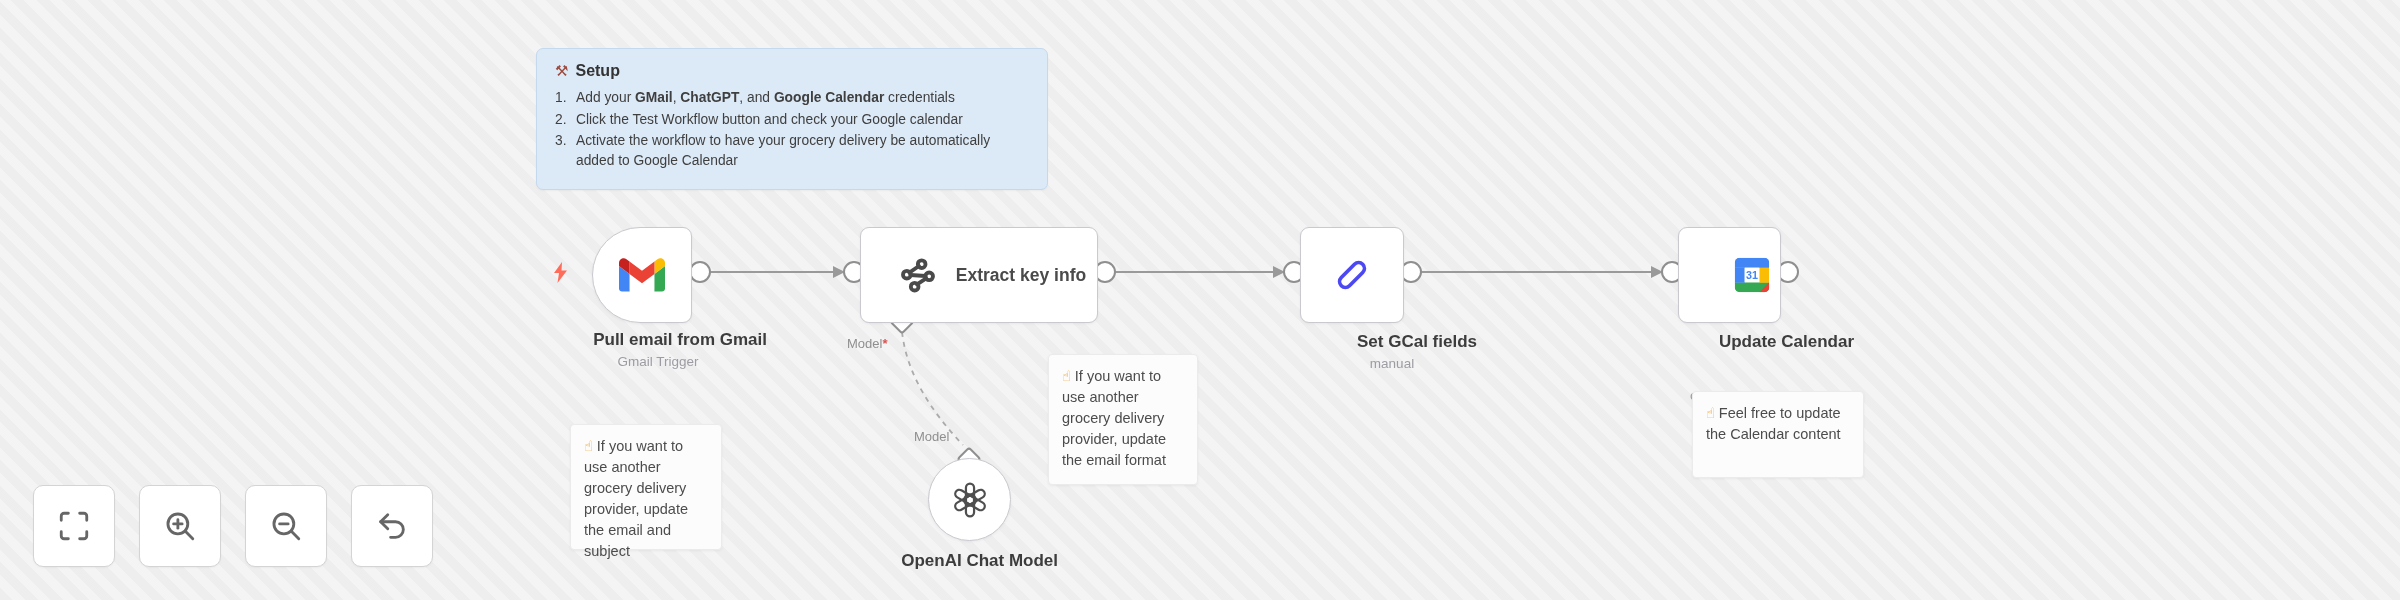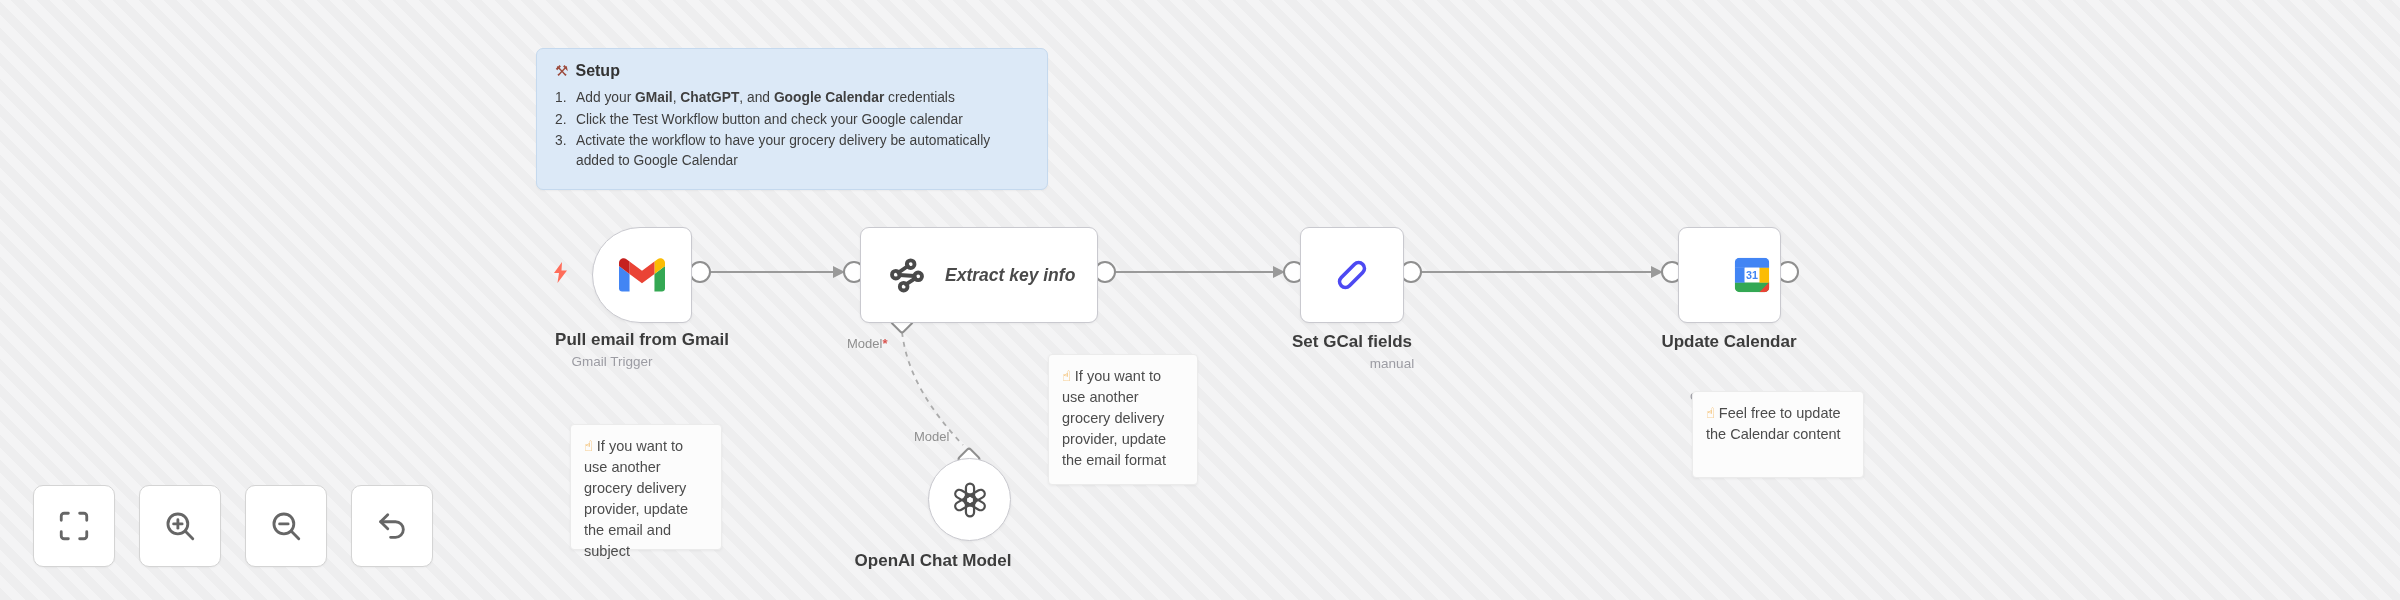--- a/index.html
+++ b/index.html
@@ -25,28 +25,28 @@
   .setup-step{display:flex;}
   .setup-step .num{width:21px;flex:none;}
   .setup-step .content{flex:1;}
   .setup-step b{font-weight:bold;}
   
   .node{position:absolute;top:227px;height:96px;background:#fff;border:1.8px solid var(--node_border);
     border-radius:9px;box-sizing:border-box;display:flex;align-items:center;justify-content:center;
     box-shadow:0 1px 3px rgba(0,0,0,.05);}
   .node.trigger{border-radius:48px 9px 9px 48px;}
   .node-gmail{left:592px;width:100px;}
-  .node-extract{left:860px;width:238px;justify-content:flex-start;padding-left:26px;gap:18px;font-style:italic;}
+  .node-extract{left:860px;width:238px;justify-content:center;padding-left:26px;gap:18px;}
   .node-set{left:1300px;width:104px;}
   .node-cal{left:1678px;width:103px;padding-left:45px;}
   .node-openai{position:absolute;left:928px;top:458px;width:83px;height:83px;border-radius:50%;
     background:#fff;border:1.8px solid var(--node_border);box-sizing:border-box;
     display:flex;align-items:center;justify-content:center;box-shadow:0 1px 3px rgba(0,0,0,.05);}
   .inner-label{font-size:17.5px;font-weight:bold;color:#4a4a4a;}
-  .node-label{position:absolute;width:250px;text-align:center;font-size:17px;font-weight:bold;color:var(--label_dark);}
+  .node-label{position:absolute;width:250px;text-align:right;font-size:17px;font-weight:bold;color:var(--label_dark);}
   .node-sub{position:absolute;width:250px;text-align:center;font-size:13.5px;color:var(--sub_gray);}
   .bolt{position:absolute;left:551px;top:261px;}
   
   .port-label{position:absolute;width:110px;text-align:left;font-size:13px;color:var(--port_label);}
   .port-label .req{color:var(--asterisk);font-weight:bold;}
   
   .sticky{position:absolute;background:var(--sticky_bg);border:1px solid var(--sticky_border);
     border-radius:4px;box-sizing:border-box;padding:11px 13px;font-size:14.5px;line-height:21px;
     color:#4c4c4c;box-shadow:0 1px 3px rgba(0,0,0,.05);}
   .sticky .emoji{font-family:"DejaVu Sans",sans-serif;color:#f0a330;margin-right:4px;}
@@ -118,21 +118,21 @@
   <div class="node trigger node-gmail">
     <svg width="46" height="35" viewBox="0 0 24 18">
       <path d="M1.6 17.4h3.9V8.2L0 4.1v11.7c0 .9.7 1.6 1.6 1.6z" fill="#4285F4"></path>
       <path d="M18.5 17.4h3.9c.9 0 1.6-.7 1.6-1.6V4.1l-5.5 4.1z" fill="#34A853"></path>
       <path d="M18.5 1.7v6.5L24 4.1V2.5c0-2-2.3-3.2-3.9-2z" fill="#FBBC04"></path>
       <path d="M5.5 8.2V1.7L12 6.5l6.5-4.8v6.5L12 13.1z" fill="#EA4335"></path>
       <path d="M0 2.5v1.6l5.5 4.1V1.7L3.9.5C2.3-.7 0 .5 0 2.5z" fill="#C5221F"></path>
     </svg>
   </div>
   <div class="node-label" style="left:517px;top:330px;">Pull email from Gmail</div>
-  <div class="node-sub" style="left:487px;top:354px;">Gmail Trigger</div>
+  <div class="node-sub" style="left:533px;top:354px;">Gmail Trigger</div>
 
   <div class="node node-extract">
     <svg width="40" height="40" viewBox="0 0 24 24" fill="none" stroke="#4a4a4a" stroke-width="2.3" stroke-linecap="round">
       <line x1="12.6" y1="6.6" x2="6.8" y2="10.6"></line>
       <line x1="7.5" y1="12" x2="16.5" y2="12.6"></line>
       <line x1="16.9" y1="14" x2="11.4" y2="17.6"></line>
       <circle cx="14.2" cy="5.5" r="2.3"></circle>
       <circle cx="5.3" cy="11.8" r="2.3"></circle>
       <circle cx="18.7" cy="12.8" r="2.3"></circle>
       <circle cx="10" cy="19" r="2.3"></circle>

